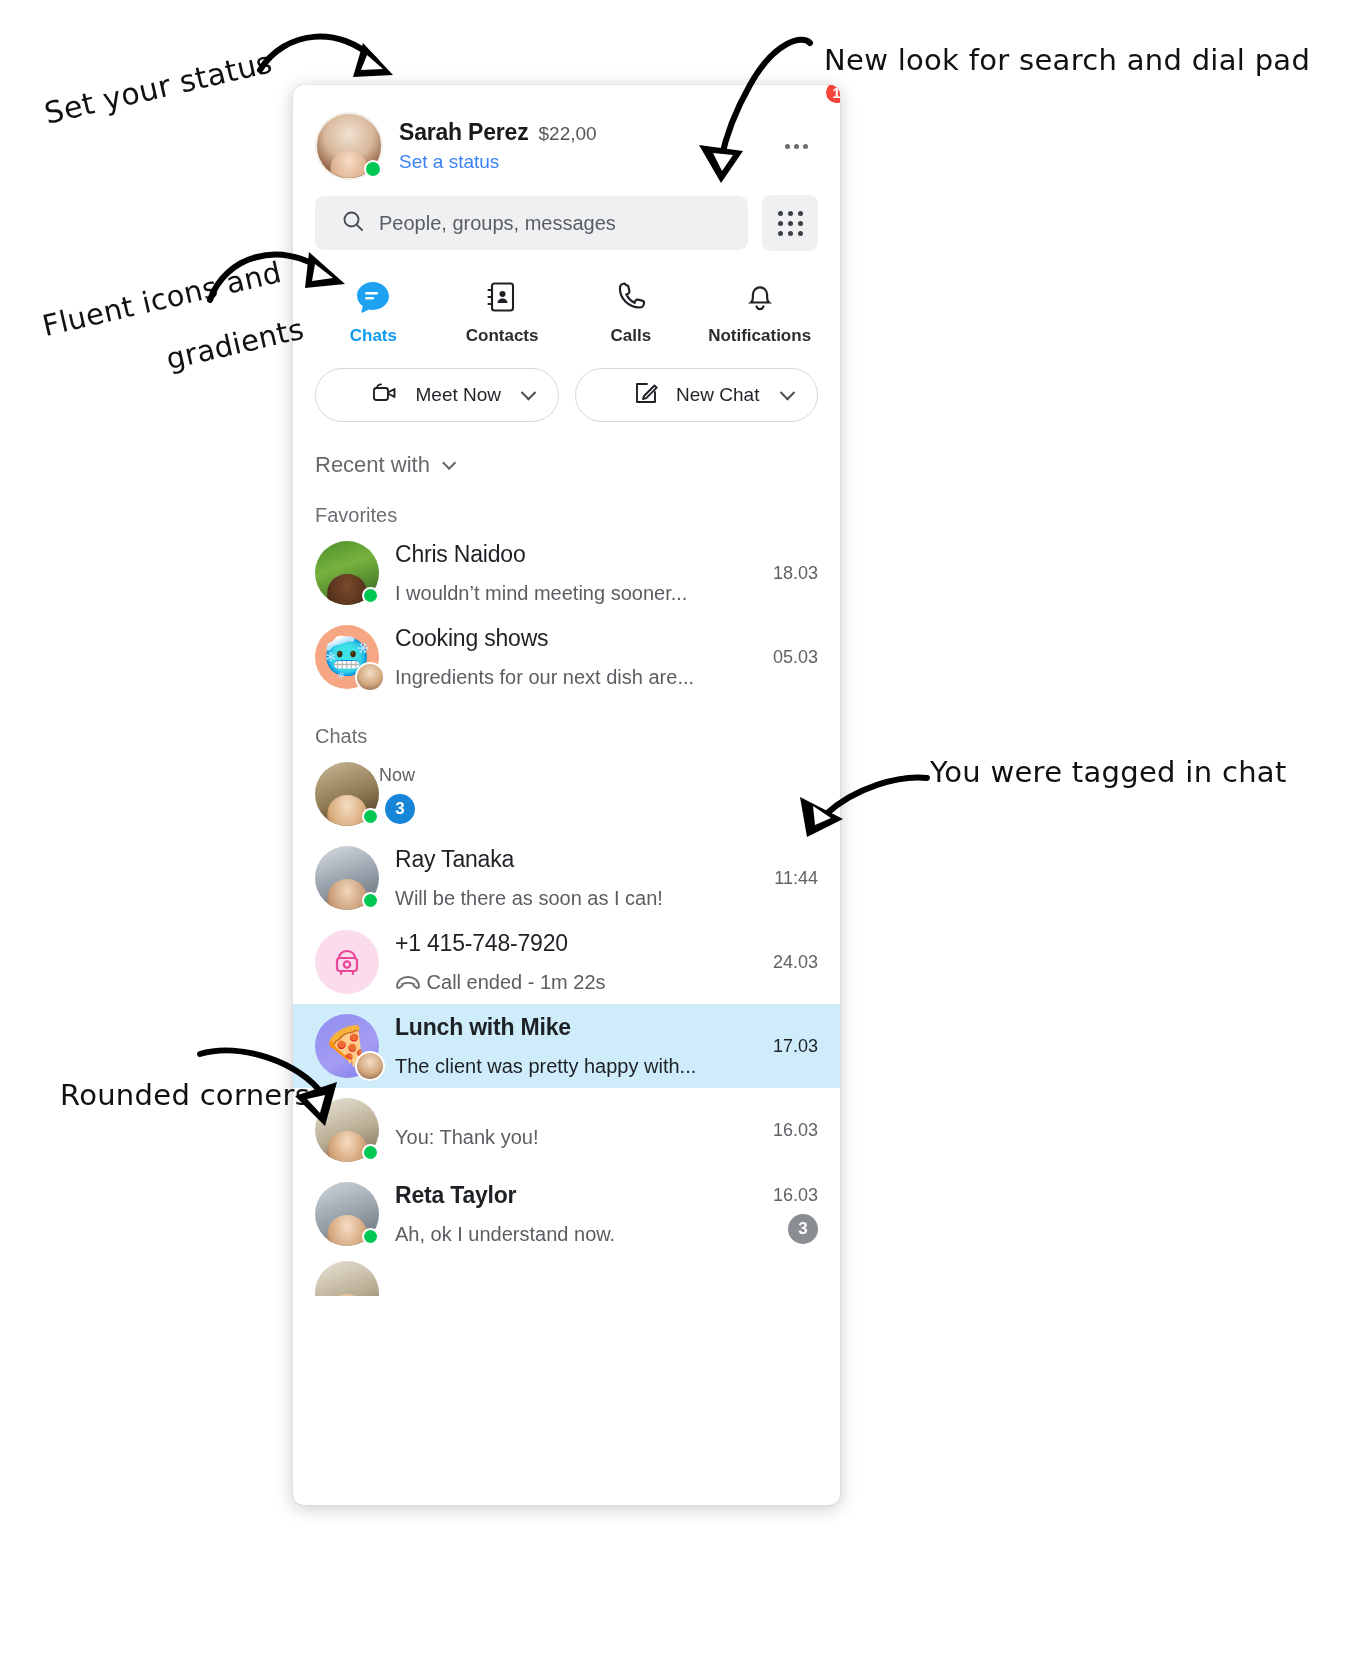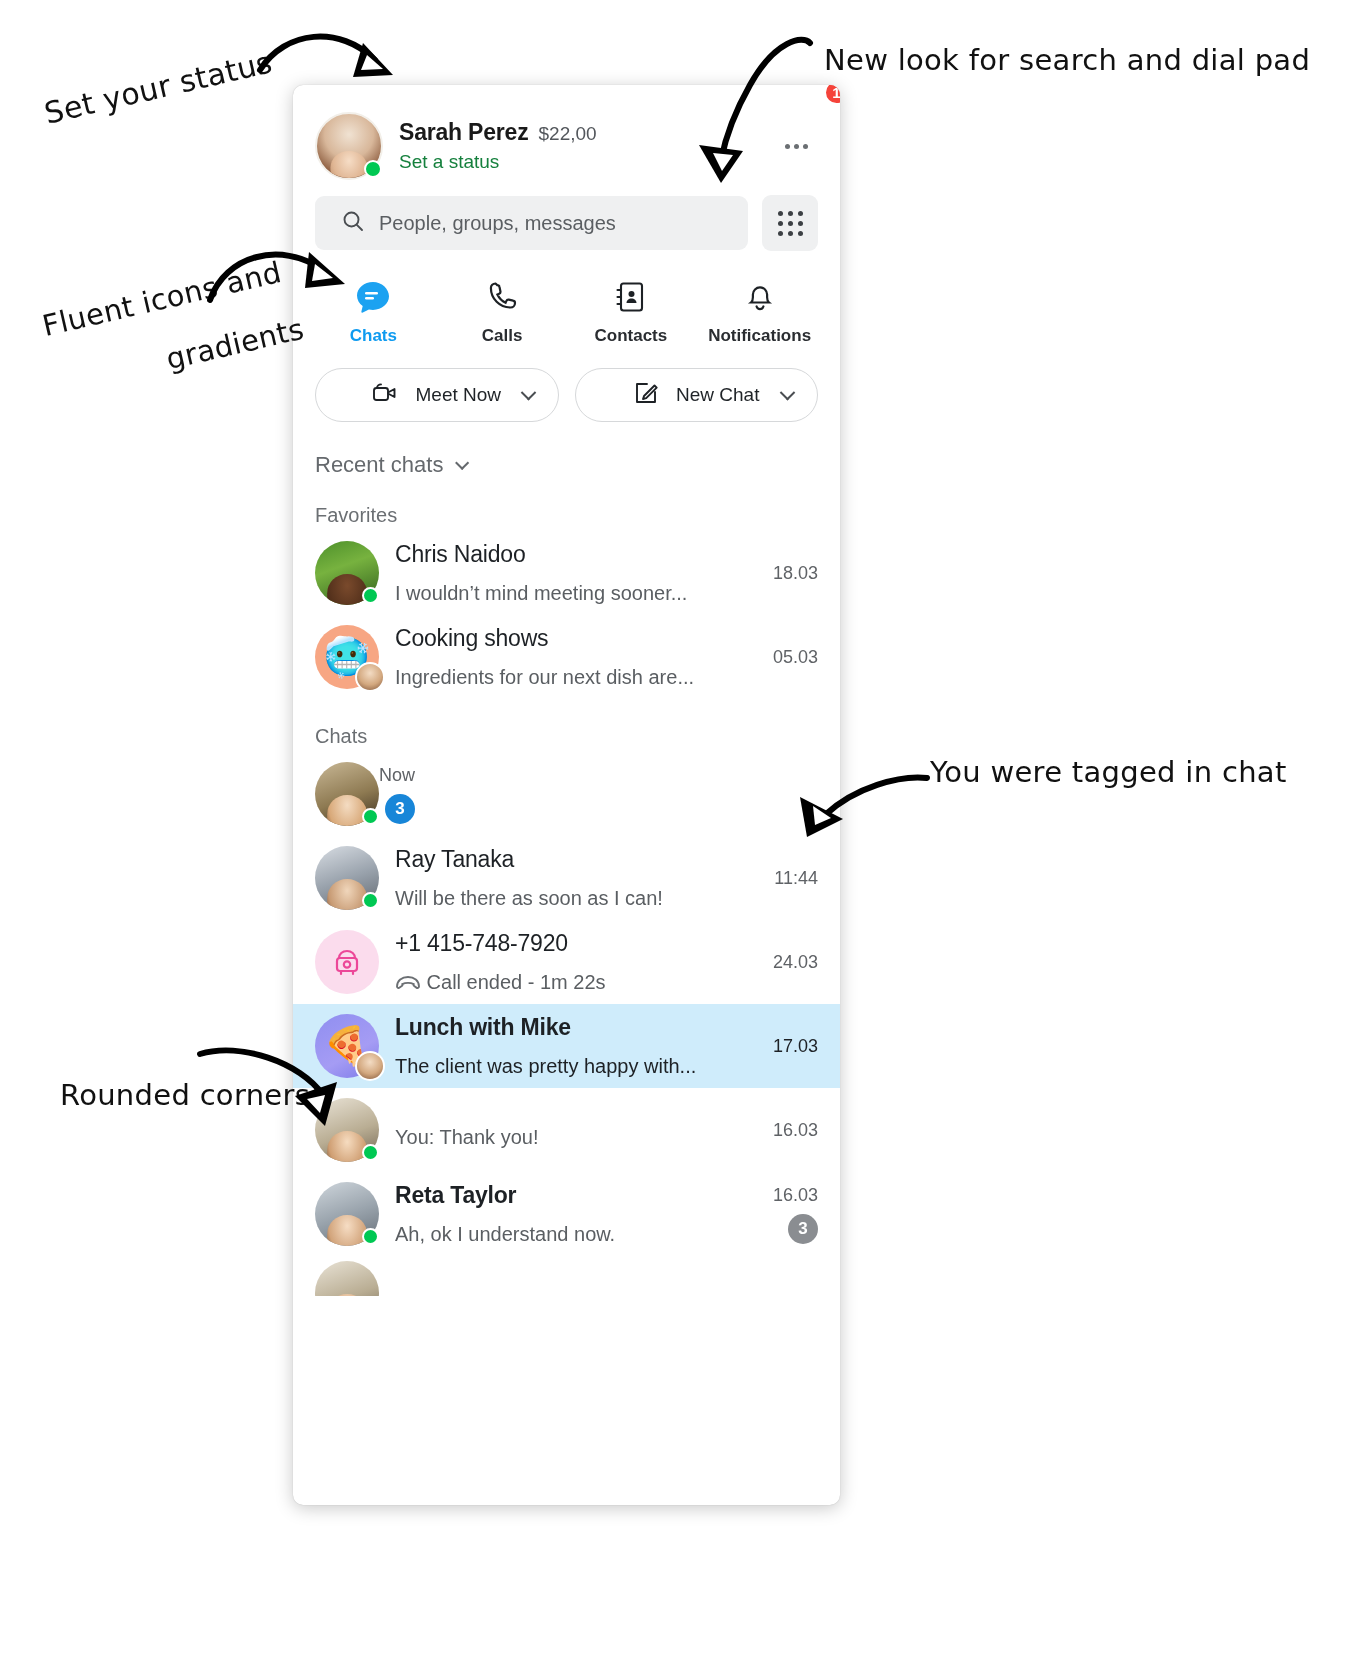--- a/index.html
+++ b/index.html
@@ -43,21 +43,21 @@
   }
   .presence {
     position: absolute; right: 1px; bottom: 2px;
     width: 18px; height: 18px; border-radius: 50%;
     background: #00c853; border: 2.5px solid #ffffff;
   }
   #profile-text { margin-left: 16px; flex: 1; }
   #profile-name-line { display: flex; align-items: baseline; gap: 10px; }
   #profile-name { font-size: 23px; font-weight: bold; color: #1a1a1a; letter-spacing: -0.2px; }
   #profile-credit { font-size: 19px; color: #53575c; }
-  #profile-status { font-size: 19px; color: #15803d; margin-top: 5px; }
+  #profile-status { font-size: 19px; color: #3b82f6; margin-top: 5px; }
   #more-btn {
     width: 44px; height: 44px; display: flex; align-items: center;
     justify-content: center; gap: 4px; border-radius: 6px;
   }
   #more-btn i { width: 5px; height: 5px; border-radius: 50%; background: #6b6f73; display: block; }
 
   
   #search-row { display: flex; align-items: center; gap: 14px; padding: 10px 22px 0 22px; }
   #search-box {
     flex: 1; height: 54px; background: #eff0f1; border-radius: 9px;
@@ -231,44 +231,44 @@
           <rect x="11" y="13" width="13" height="2.6" rx="1.3" fill="#fff"></rect>
           <rect x="11" y="18" width="9" height="2.6" rx="1.3" fill="#fff"></rect>
         </svg>
       </div>
       <div class="tab-badge">3</div>
       <div class="tab-label">Chats</div>
     </div>
 
     <div class="tab">
       <div class="tab-icon">
-        <svg width="34" height="34" viewBox="0 0 34 34" fill="none" stroke="#1d2125" stroke-width="2.2" stroke-linecap="round">
-          <path d="M10.5 3.5c-2.6 0-4.6 2-4.6 4.5 0 10.8 8.8 19.5 19.6 19.5 2.5 0 4.5-2 4.5-4.6 0-1.1-.8-2.1-1.9-2.3l-4.3-.9c-1-.2-2 .3-2.4 1.2l-.8 1.8c-3.6-1.7-6.5-4.6-8.2-8.2l1.8-.8c.9-.4 1.4-1.4 1.2-2.4l-.9-4.3c-.2-1.1-1.2-1.9-2.3-1.9z"></path>
-        </svg>
-      </div>
-      <div class="tab-label">Calls</div>
-    </div>
-
-    <div class="tab">
-      <div class="tab-icon">
         <svg width="32" height="34" viewBox="0 0 32 34" fill="none" stroke="#1d2125" stroke-width="2.1">
           <rect x="6" y="3.5" width="21" height="27" rx="2.5"></rect>
           <line x1="6" y1="10" x2="2.5" y2="10" stroke-linecap="round"></line>
           <line x1="6" y1="17" x2="2.5" y2="17" stroke-linecap="round"></line>
           <line x1="6" y1="24" x2="2.5" y2="24" stroke-linecap="round"></line>
           <circle cx="16.5" cy="14" r="3" fill="#1d2125" stroke="none"></circle>
           <path d="M11.5 23c0-2.8 2.2-4.6 5-4.6s5 1.8 5 4.6z" fill="#1d2125" stroke="none"></path>
         </svg>
       </div>
       <div class="tab-label">Contacts</div>
     </div>
 
     <div class="tab">
       <div class="tab-icon">
         <svg width="34" height="34" viewBox="0 0 34 34" fill="none" stroke="#1d2125" stroke-width="2.2" stroke-linecap="round">
+          <path d="M10.5 3.5c-2.6 0-4.6 2-4.6 4.5 0 10.8 8.8 19.5 19.6 19.5 2.5 0 4.5-2 4.5-4.6 0-1.1-.8-2.1-1.9-2.3l-4.3-.9c-1-.2-2 .3-2.4 1.2l-.8 1.8c-3.6-1.7-6.5-4.6-8.2-8.2l1.8-.8c.9-.4 1.4-1.4 1.2-2.4l-.9-4.3c-.2-1.1-1.2-1.9-2.3-1.9z"></path>
+        </svg>
+      </div>
+      <div class="tab-label">Calls</div>
+    </div>
+
+    <div class="tab">
+      <div class="tab-icon">
+        <svg width="34" height="34" viewBox="0 0 34 34" fill="none" stroke="#1d2125" stroke-width="2.2" stroke-linecap="round">
           <path d="M8 22.5c1.6-1.3 1.9-3 1.9-5.3v-2.6c0-4 3.2-7.2 7.1-7.2s7.1 3.2 7.1 7.2v2.6c0 2.3.3 4 1.9 5.3z"></path>
           <path d="M13.6 26.5c.5 1.6 1.8 2.6 3.4 2.6s2.9-1 3.4-2.6"></path>
         </svg>
       </div>
       <div class="tab-badge">1</div>
       <div class="tab-label">Notifications</div>
     </div>
   </div>
 
   <div id="actions">
@@ -289,21 +289,21 @@
           <path d="M14 3H4v18h18V11"></path>
           <path d="M11 15l10.5-10.5 2.2 2.2L13.2 17.2 10 18z"></path>
         </svg>
       </span>
       <span class="action-label">New Chat</span>
       <span class="chev"></span>
     </div>
   </div>
 
   <div id="recent-chats-row">
-    <span id="recent-chats-label">Recent chats</span>
+    <span id="recent-chats-label">Recent with</span>
     <span class="chev-sm"></span>
   </div>
 
   <div class="group-label">Favorites</div>
 
   <div class="chat-row">
     <div class="row-avatar-wrap">
       <div class="row-avatar">
           <div class="ph ph-chris"></div>
         </div>

